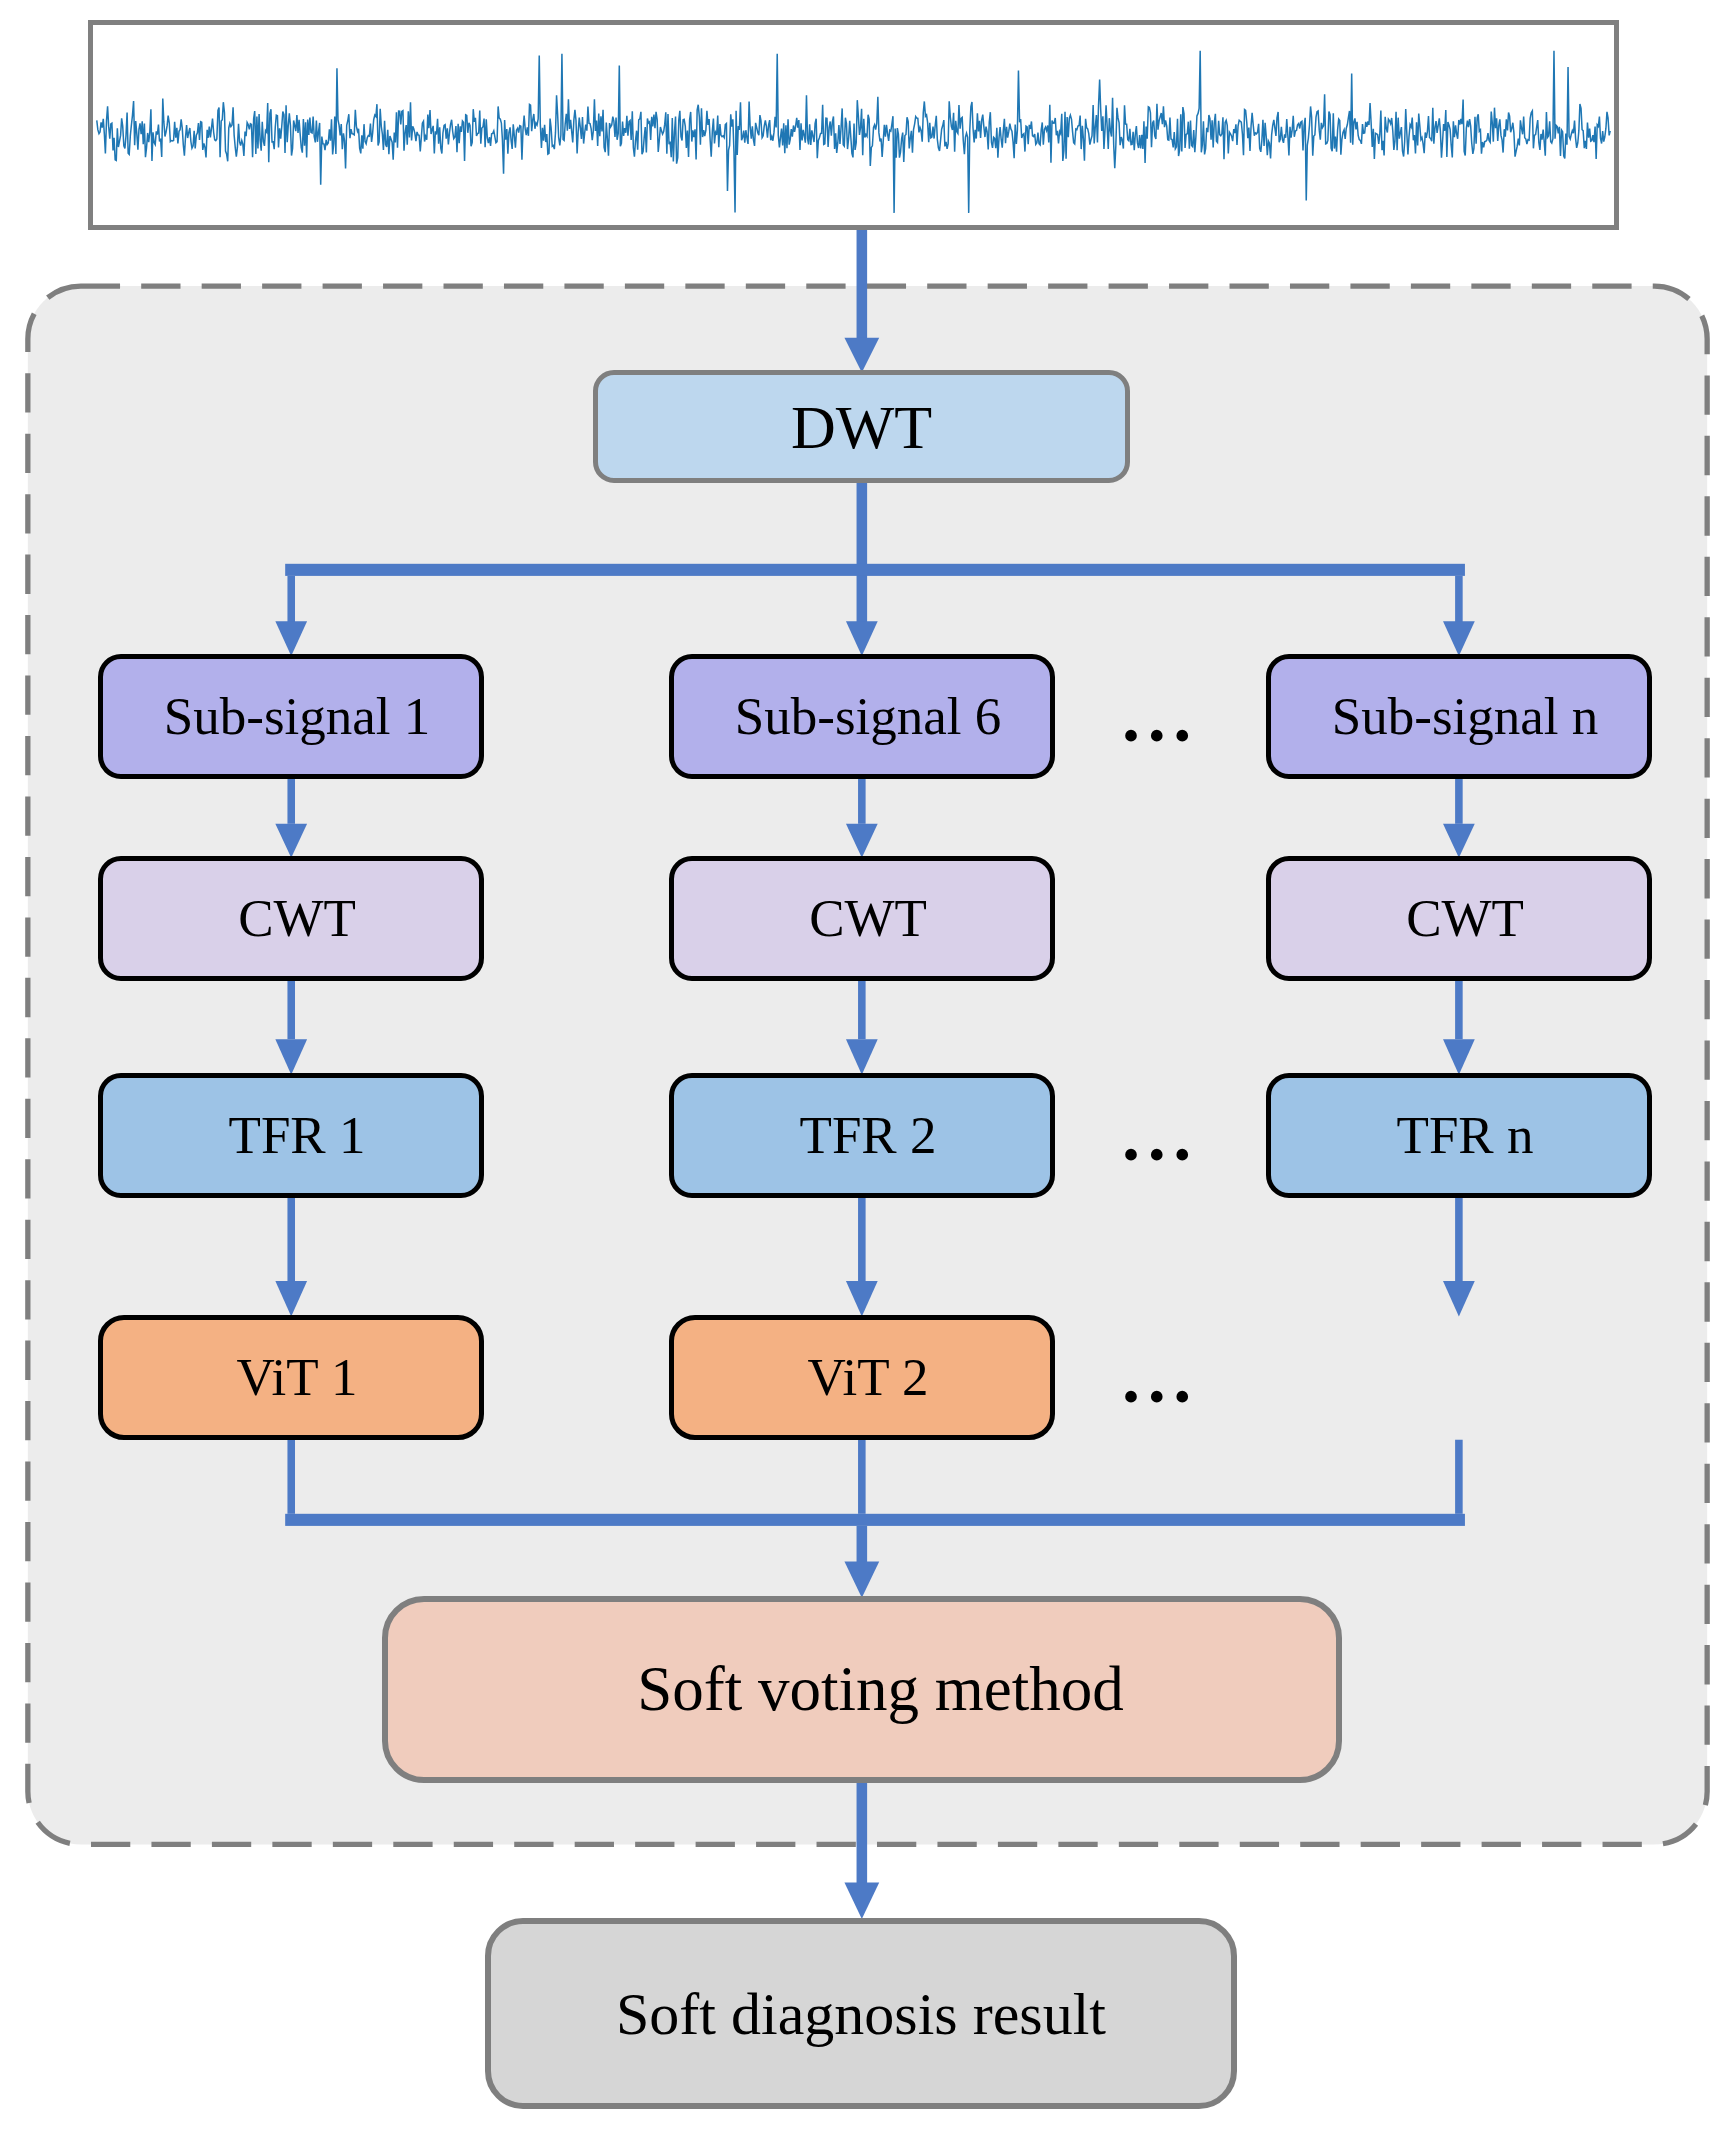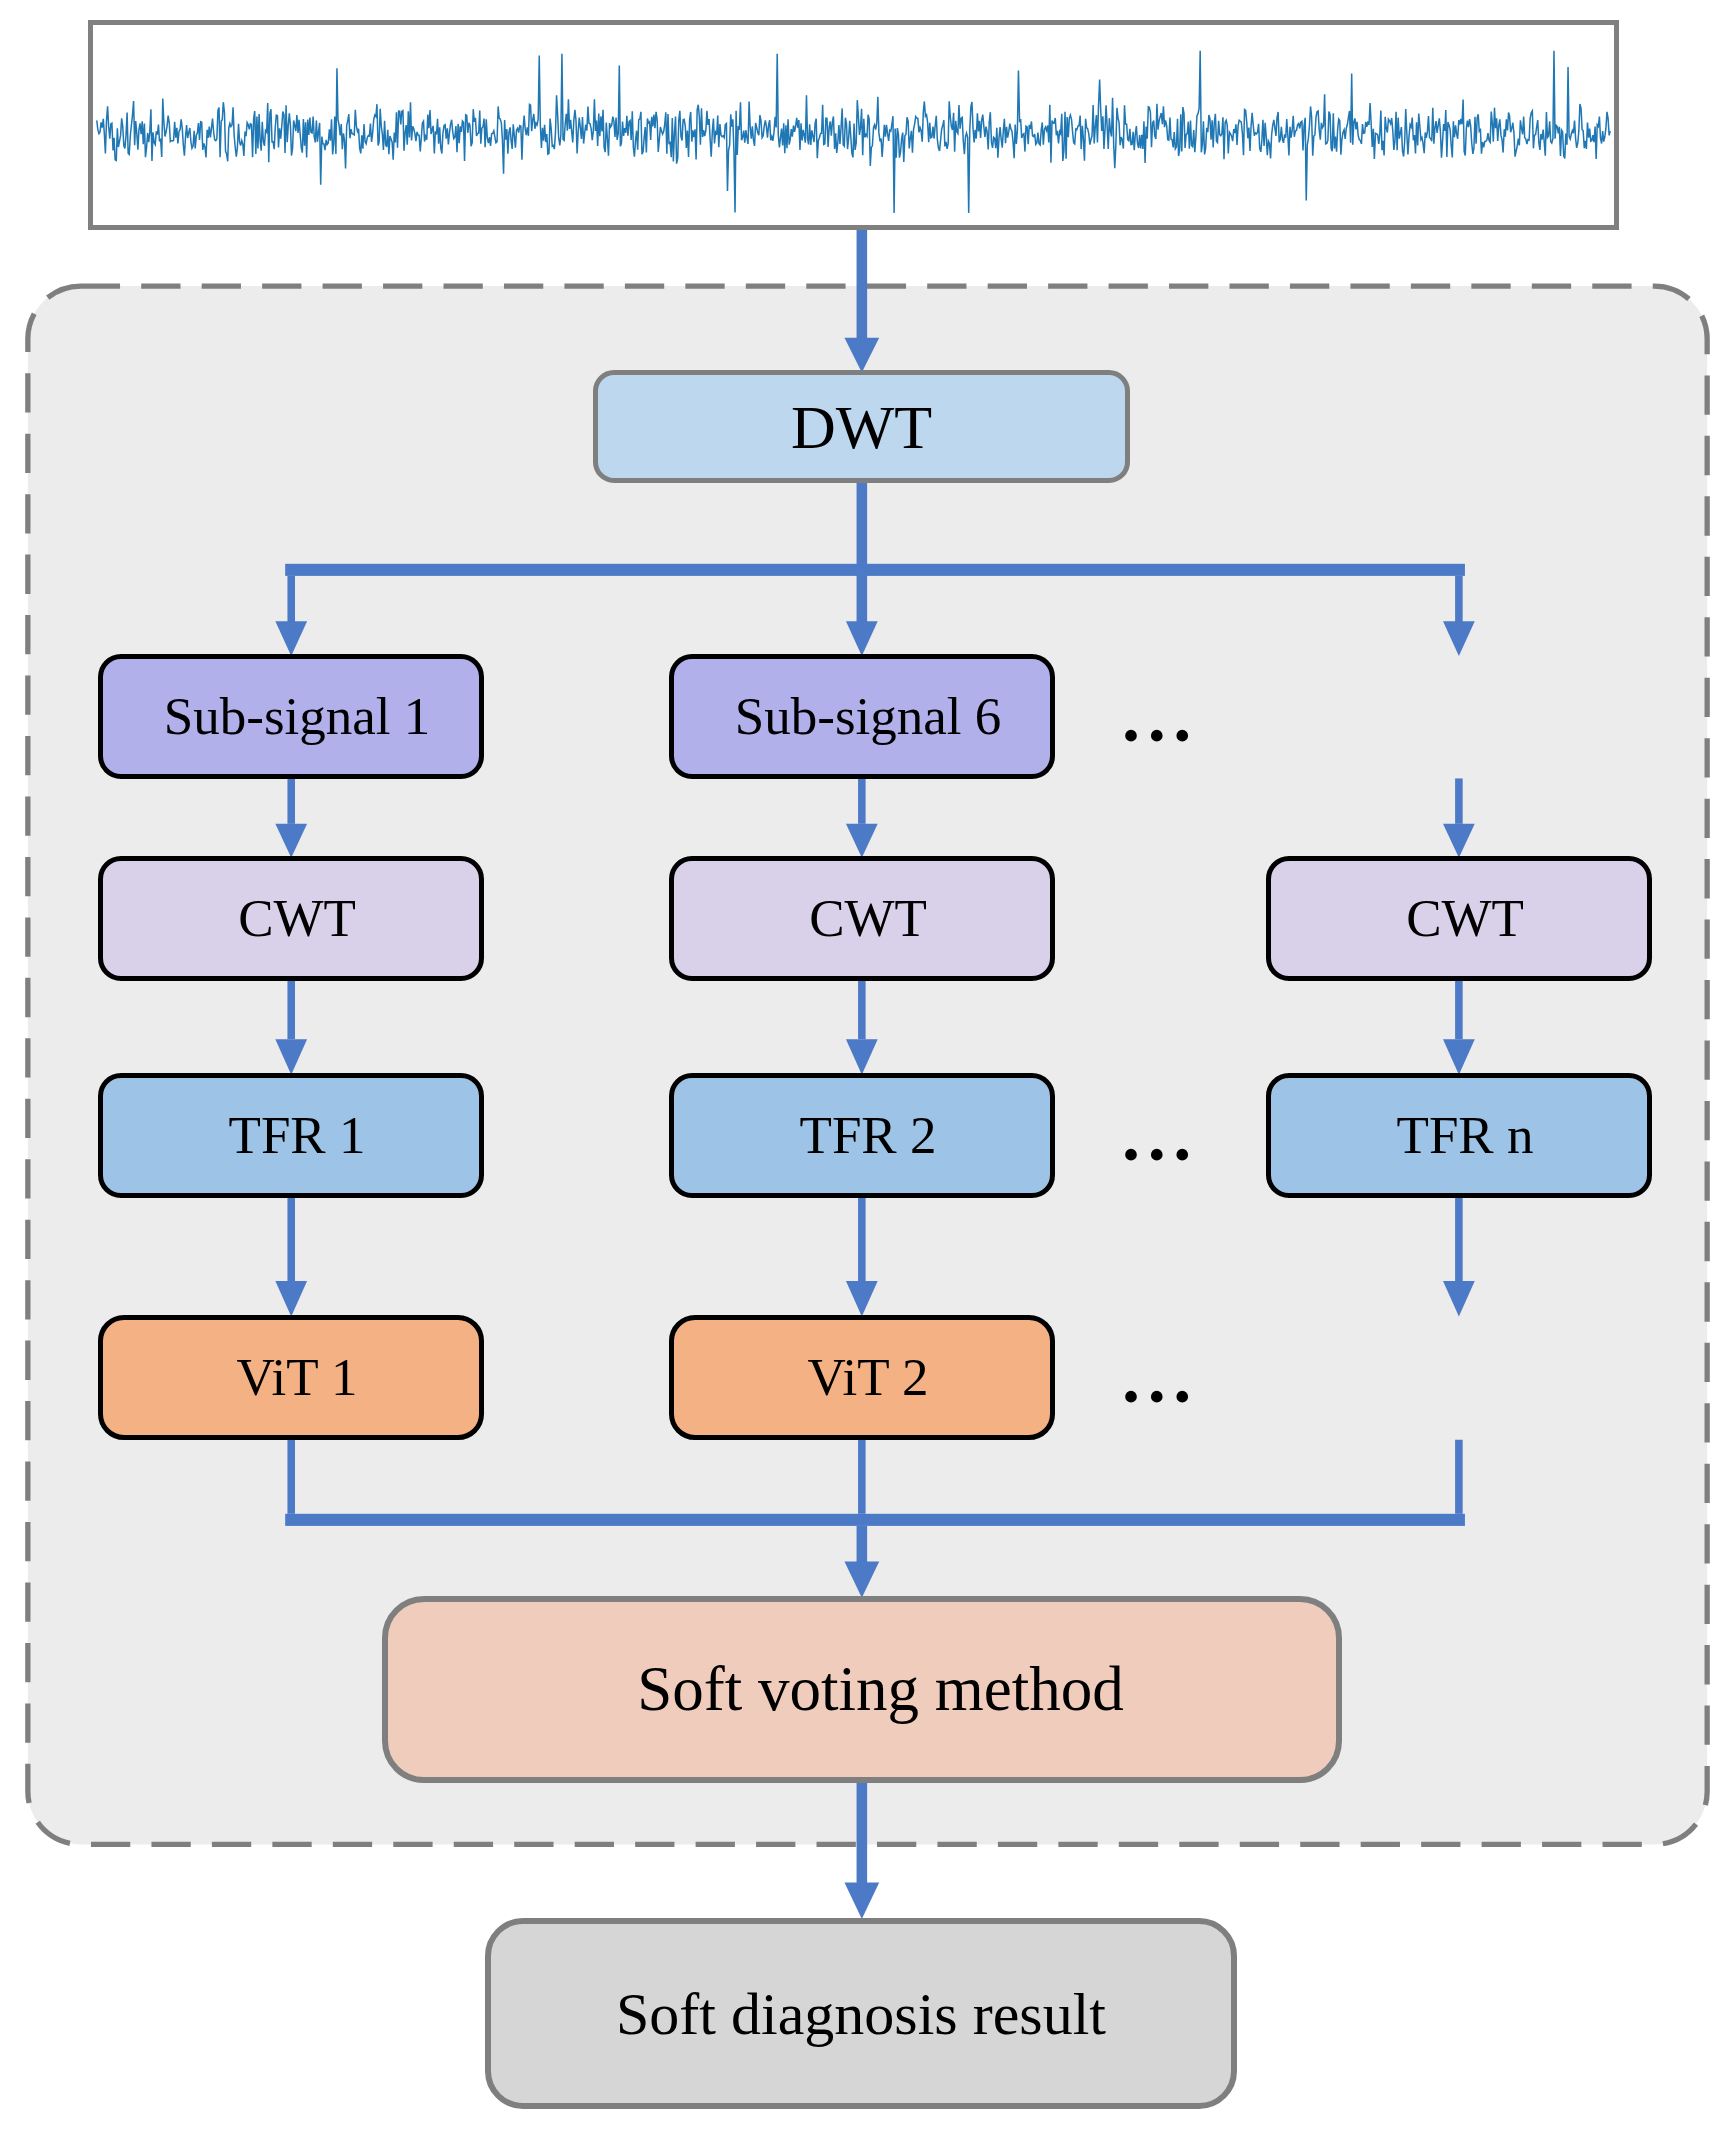--- a/index.html
+++ b/index.html
@@ -149,20 +149,23 @@
 
   <div class="node small row-sub col-1">
     <span>Sub-signal 1</span>
   </div>
   <div class="node small row-sub col-2">
     <span>Sub-signal 6</span>
   </div>
   <div class="ellipsis" style="top:654px">
     <span>...</span>
   </div>
+  <div class="node small row-sub col-3">
+    <span>Sub-signal n</span>
+  </div>
 
   <div class="node small row-cwt col-1">
     <span>CWT</span>
   </div>
   <div class="node small row-cwt col-2">
     <span>CWT</span>
   </div>
   <div class="node small row-cwt col-3">
     <span>CWT</span>
   </div>

